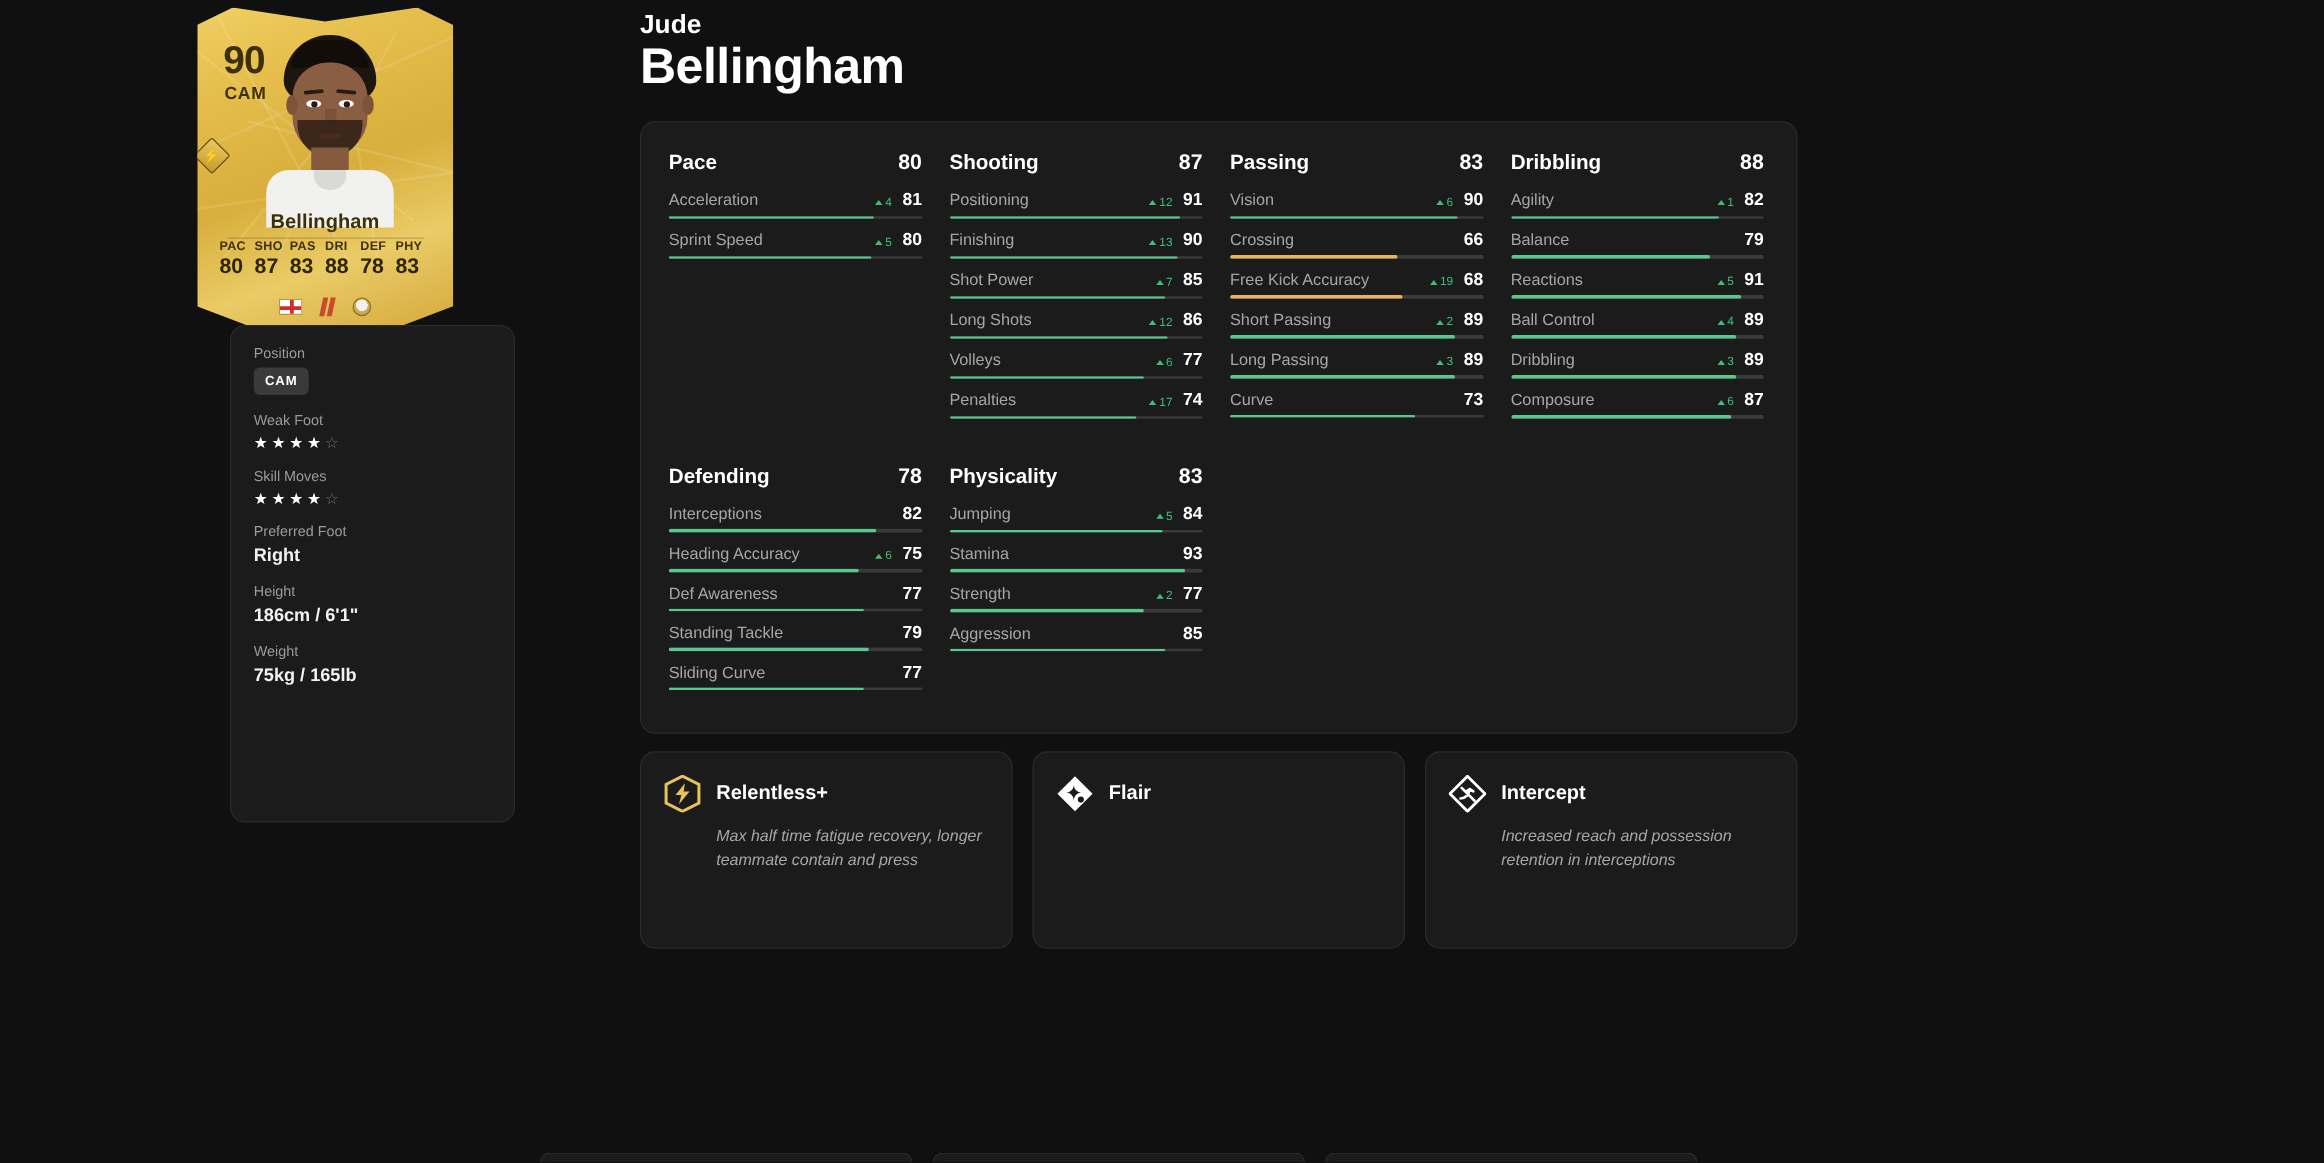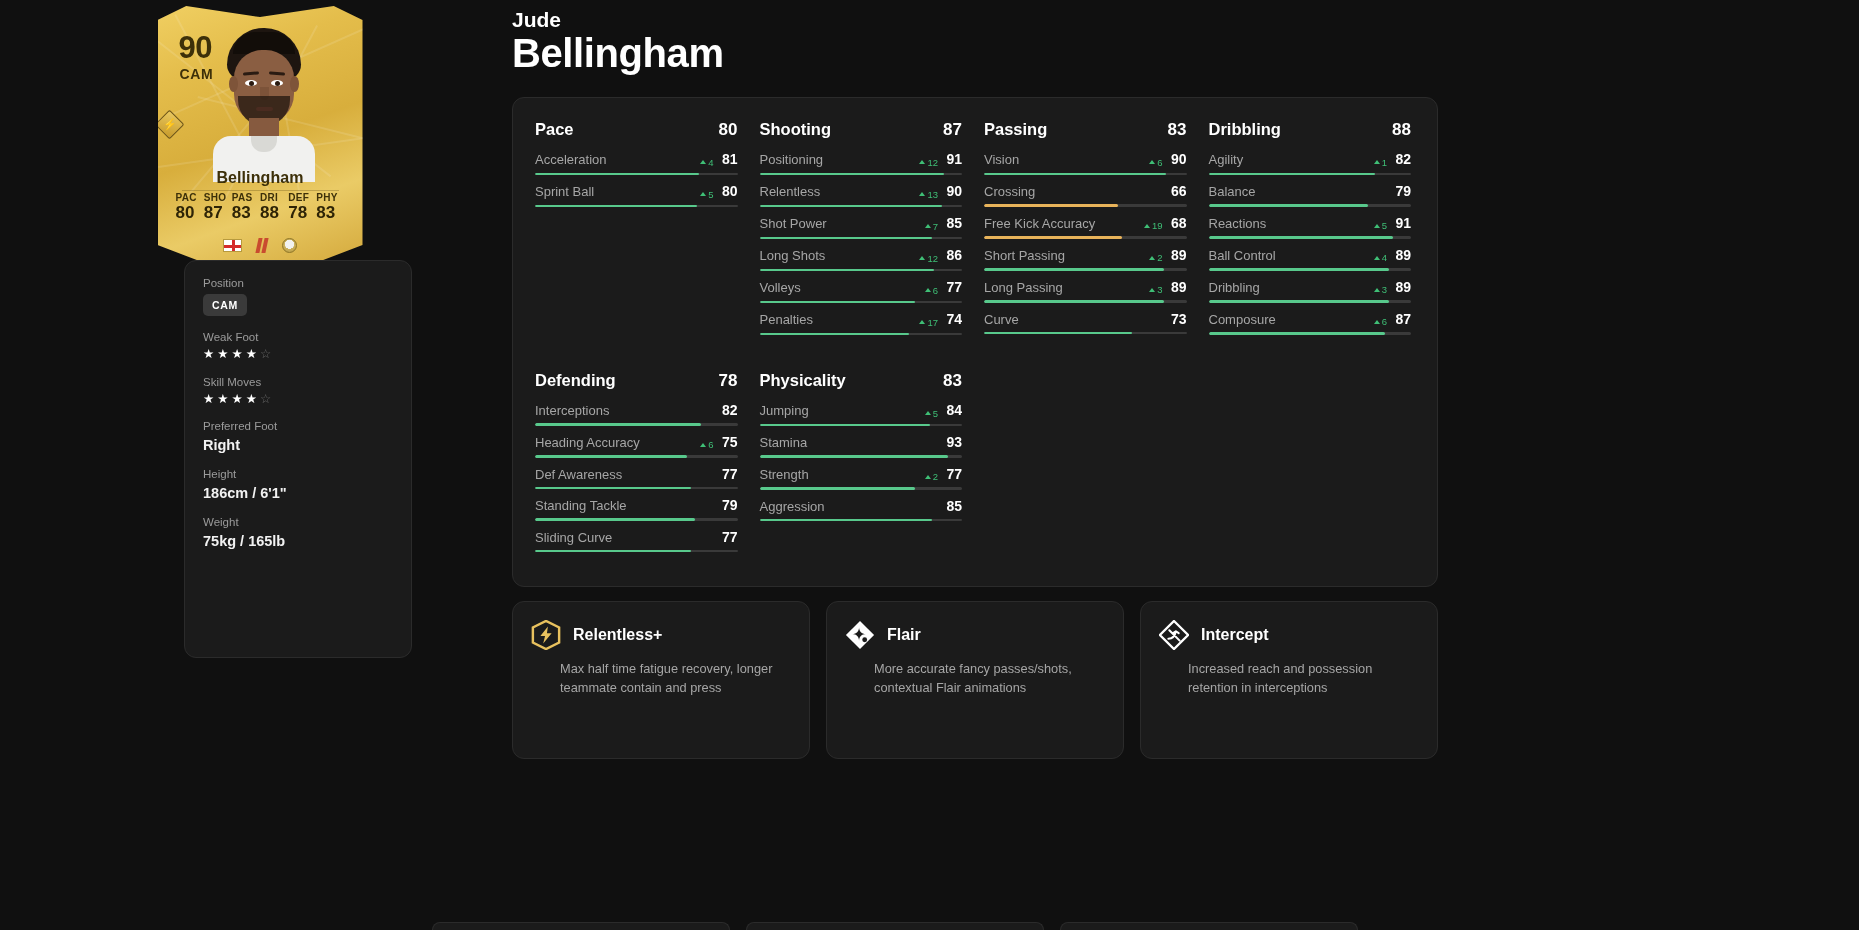--- a/index.html
+++ b/index.html
@@ -120,21 +120,21 @@
 
   
   .ps-row { display: flex; gap: 16px; margin-top: 14px; width: 926px; }
   .ps-card {
     flex: 1; background: #1b1b1b; border: 1px solid #2b2b2b; border-radius: 12px;
     padding: 18px 18px 20px 18px; min-height: 158px;
   }
   .ps-head { display: flex; align-items: center; gap: 12px; }
   .ps-icon { width: 30px; height: 30px; flex: 0 0 30px; }
   .ps-title { color: #ffffff; font-size: 16px; font-weight: bold; }
-  .ps-desc { color: #a6a6a6; font-size: 12.8px; line-height: 1.5; margin-top: 9px; margin-left: 29px; }
+  .ps-desc { color: #a6a6a6; font-size: 12.8px; line-height: 1.5; margin-top: 9px; margin-left: 42px; font-style: italic; }
 
   .bottom-peek { position: absolute; left: 432px; bottom: 0; width: 926px; height: 8px; display: flex; gap: 16px; }
   .bottom-peek div { flex: 1; background: #1b1b1b; border: 1px solid #2b2b2b; border-bottom: none; border-radius: 12px 12px 0 0; }
 </style>
 </head>
 <body>
 
 <div class="page">
 
   <div class="left-col">
@@ -283,21 +283,21 @@
                   </div>
                   <div class="sval">81</div>
                 </div>
               </div>
               <div class="bar">
                 <span style="width: 81%;"></span>
               </div>
             </div>
             <div class="srow">
               <div class="srow-top">
-                <div class="sname">Sprint Ball</div>
+                <div class="sname">Sprint Speed</div>
                 <div class="sright">
                   <div class="sdelta">
                     <span class="tri"></span>
                     <span>5</span>
                   </div>
                   <div class="sval">80</div>
                 </div>
               </div>
               <div class="bar">
                 <span style="width: 80%;"></span>
@@ -319,21 +319,21 @@
                   </div>
                   <div class="sval">91</div>
                 </div>
               </div>
               <div class="bar">
                 <span style="width: 91%;"></span>
               </div>
             </div>
             <div class="srow">
               <div class="srow-top">
-                <div class="sname">Relentless</div>
+                <div class="sname">Finishing</div>
                 <div class="sright">
                   <div class="sdelta">
                     <span class="tri"></span>
                     <span>13</span>
                   </div>
                   <div class="sval">90</div>
                 </div>
               </div>
               <div class="bar">
                 <span style="width: 90%;"></span>
@@ -723,21 +723,20 @@
         </div>
         <div class="ps-card">
           <div class="ps-head">
             <span class="ps-icon"><svg viewBox="0 0 32 32" width="30" height="30">
                 <path d="M16 1 L31 16 L16 31 L1 16 Z" fill="#ffffff"></path>
                 <path d="M15 8 C15 12, 12 15, 8 15 C12 15, 15 18, 15 22 C15 18, 18 15, 22 15 C18 15, 15 12, 15 8 Z" fill="#1b1b1b"></path>
                 <circle cx="21" cy="21" r="2.6" fill="#1b1b1b"></circle>
               </svg></span>
             <div class="ps-title">Flair</div>
           </div>
-          <div class="ps-desc">More accurate fancy passes/shots, contextual Flair animations</div>
         </div>
         <div class="ps-card">
           <div class="ps-head">
             <span class="ps-icon"><svg viewBox="0 0 32 32" width="30" height="30">
                 <path d="M16 1 L31 16 L16 31 L1 16 Z" fill="none" stroke="#ffffff" stroke-width="2.4"></path>
                 <path d="M10 20 C14 20, 17 17, 18 12 M18 12 L15 14 M18 12 L21 14 M11 11 L22 22" fill="none" stroke="#ffffff" stroke-width="2.2" stroke-linecap="round"></path>
               </svg></span>
             <div class="ps-title">Intercept</div>
           </div>
           <div class="ps-desc">Increased reach and possession retention in interceptions</div>

